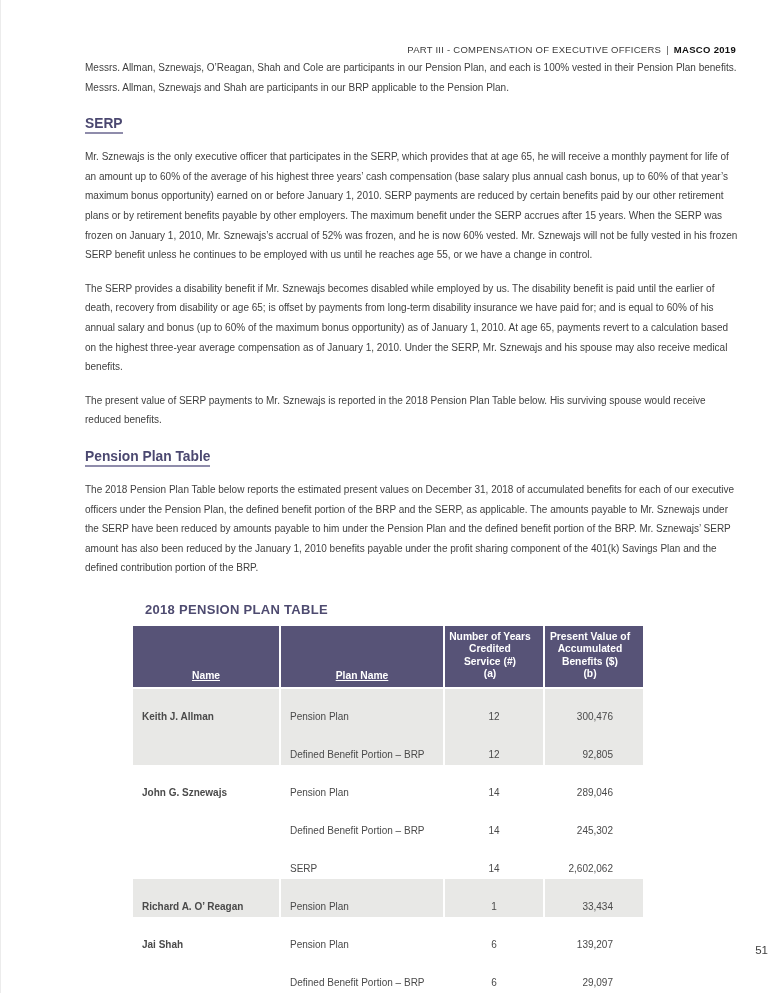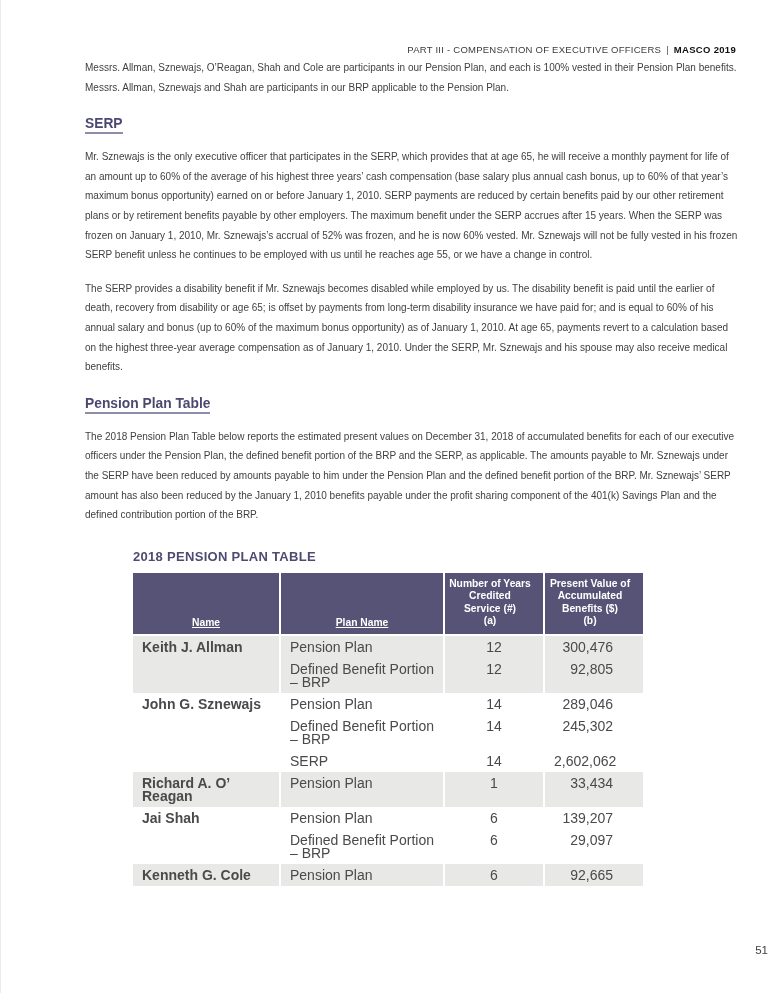--- a/index.html
+++ b/index.html
@@ -56,21 +56,21 @@
 
   .table-section {
     margin: 24px 0 0 48px;
     width: 512px;
   }
   .table-title {
     font-size: 13px;
     font-weight: bold;
     letter-spacing: 0.3px;
     color: #4e4b70;
-    margin: 0 0 9px 0;
+    margin: 0 0 9px 12px;
   }
   table.pension {
     border-collapse: separate;
     border-spacing: 2px 0;
     table-layout: fixed;
     width: 508px;
     margin-left: -2px;
   }
   table.pension th {
     background: #575377;
@@ -85,23 +85,23 @@
   }
   table.pension th.left { text-align: center; text-decoration: underline; }
   table.pension th.center {
     text-align: center;
     white-space: pre-line;
     line-height: 12.5px;
     padding-left: 4px;
     padding-right: 12px;
   }
   table.pension td {
-    font-size: 14px;
+    font-size: 10px;
     line-height: 13px;
-    padding: 5px 9px 4px 9px;
+    padding: 21px 9px 4px 9px;
     color: #4a4a4a;
     vertical-align: top;
   }
   td.name  { font-weight: bold; color: #3a3a3a; }
   td.plan  { color: #585858; }
   td.years { text-align: center; }
   td.value { text-align: right; padding-right: 30px !important; }
   tr.shaded td { background: #e8e8e6; }
 
   .page-number {
@@ -123,20 +123,21 @@
   <div class="topbar">
     <span>PART III - COMPENSATION OF EXECUTIVE OFFICERS</span><span class="sep">|</span><span class="brand">MASCO 2019</span>
   </div>
 
   <div class="content">
     <p>Messrs. Allman, Sznewajs, O’Reagan, Shah and Cole are participants in our Pension Plan, and each is 100% vested in their Pension Plan benefits. Messrs. Allman, Sznewajs and Shah are participants in our BRP applicable to the Pension Plan.</p>
 
     <h2 class="doc-heading"><span class="hd">SERP</span></h2>
     <p>Mr. Sznewajs is the only executive officer that participates in the SERP, which provides that at age 65, he will receive a monthly payment for life of an amount up to 60% of the average of his highest three years’ cash compensation (base salary plus annual cash bonus, up to 60% of that year’s maximum bonus opportunity) earned on or before January 1, 2010. SERP payments are reduced by certain benefits paid by our other retirement plans or by retirement benefits payable by other employers. The maximum benefit under the SERP accrues after 15 years. When the SERP was frozen on January 1, 2010, Mr. Sznewajs’s accrual of 52% was frozen, and he is now 60% vested. Mr. Sznewajs will not be fully vested in his frozen SERP benefit unless he continues to be employed with us until he reaches age 55, or we have a change in control.</p>
     <p>The SERP provides a disability benefit if Mr. Sznewajs becomes disabled while employed by us. The disability benefit is paid until the earlier of death, recovery from disability or age 65; is offset by payments from long-term disability insurance we have paid for; and is equal to 60% of his annual salary and bonus (up to 60% of the maximum bonus opportunity) as of January 1, 2010. At age 65, payments revert to a calculation based on the highest three-year average compensation as of January 1, 2010. Under the SERP, Mr. Sznewajs and his spouse may also receive medical benefits.</p>
+    <p>The present value of SERP payments to Mr. Sznewajs is reported in the 2018 Pension Plan Table below. His surviving spouse would receive reduced benefits.</p>
 
     <h2 class="doc-heading"><span class="hd">Pension Plan Table</span></h2>
     <p>The 2018 Pension Plan Table below reports the estimated present values on December 31, 2018 of accumulated benefits for each of our executive officers under the Pension Plan, the defined benefit portion of the BRP and the SERP, as applicable. The amounts payable to Mr. Sznewajs under the SERP have been reduced by amounts payable to him under the Pension Plan and the defined benefit portion of the BRP. Mr. Sznewajs’ SERP amount has also been reduced by the January 1, 2010 benefits payable under the profit sharing component of the 401(k) Savings Plan and the defined contribution portion of the BRP.</p>
 
     <div class="table-section">
       <div class="table-title">2018 PENSION PLAN TABLE</div>
       <table class="pension">
         <colgroup>
           <col style="width:146px">
           <col style="width:162px">

